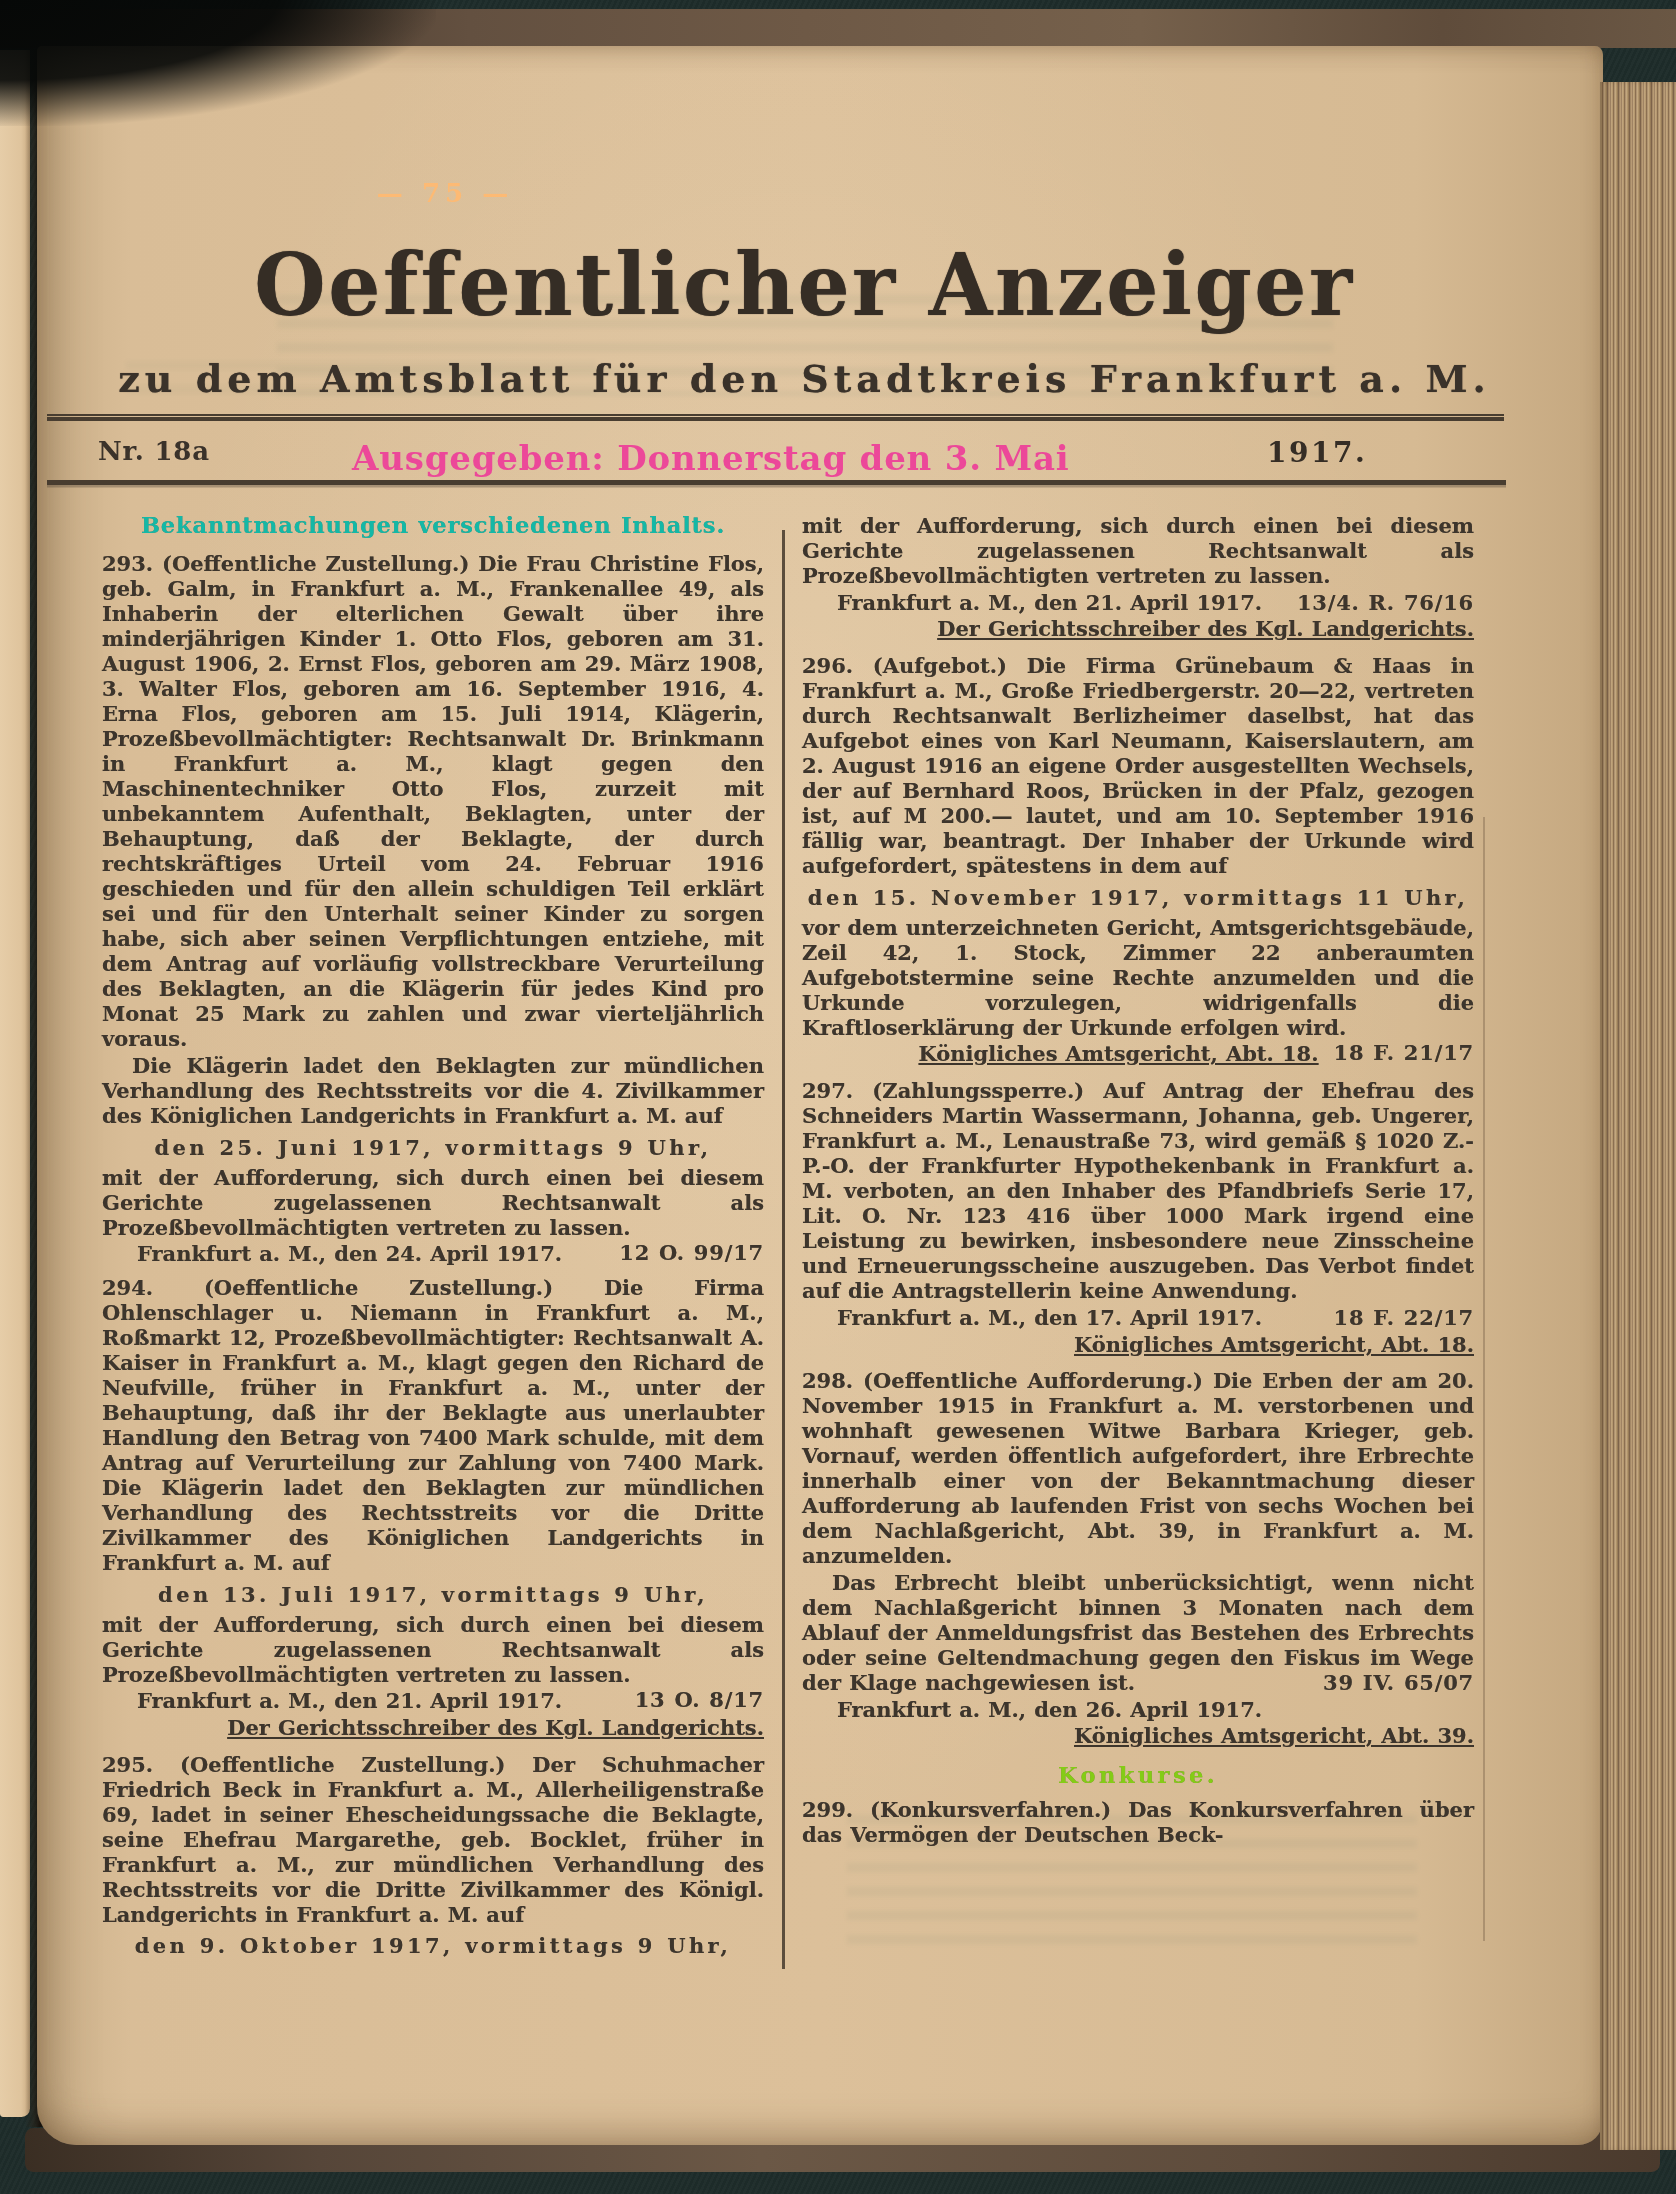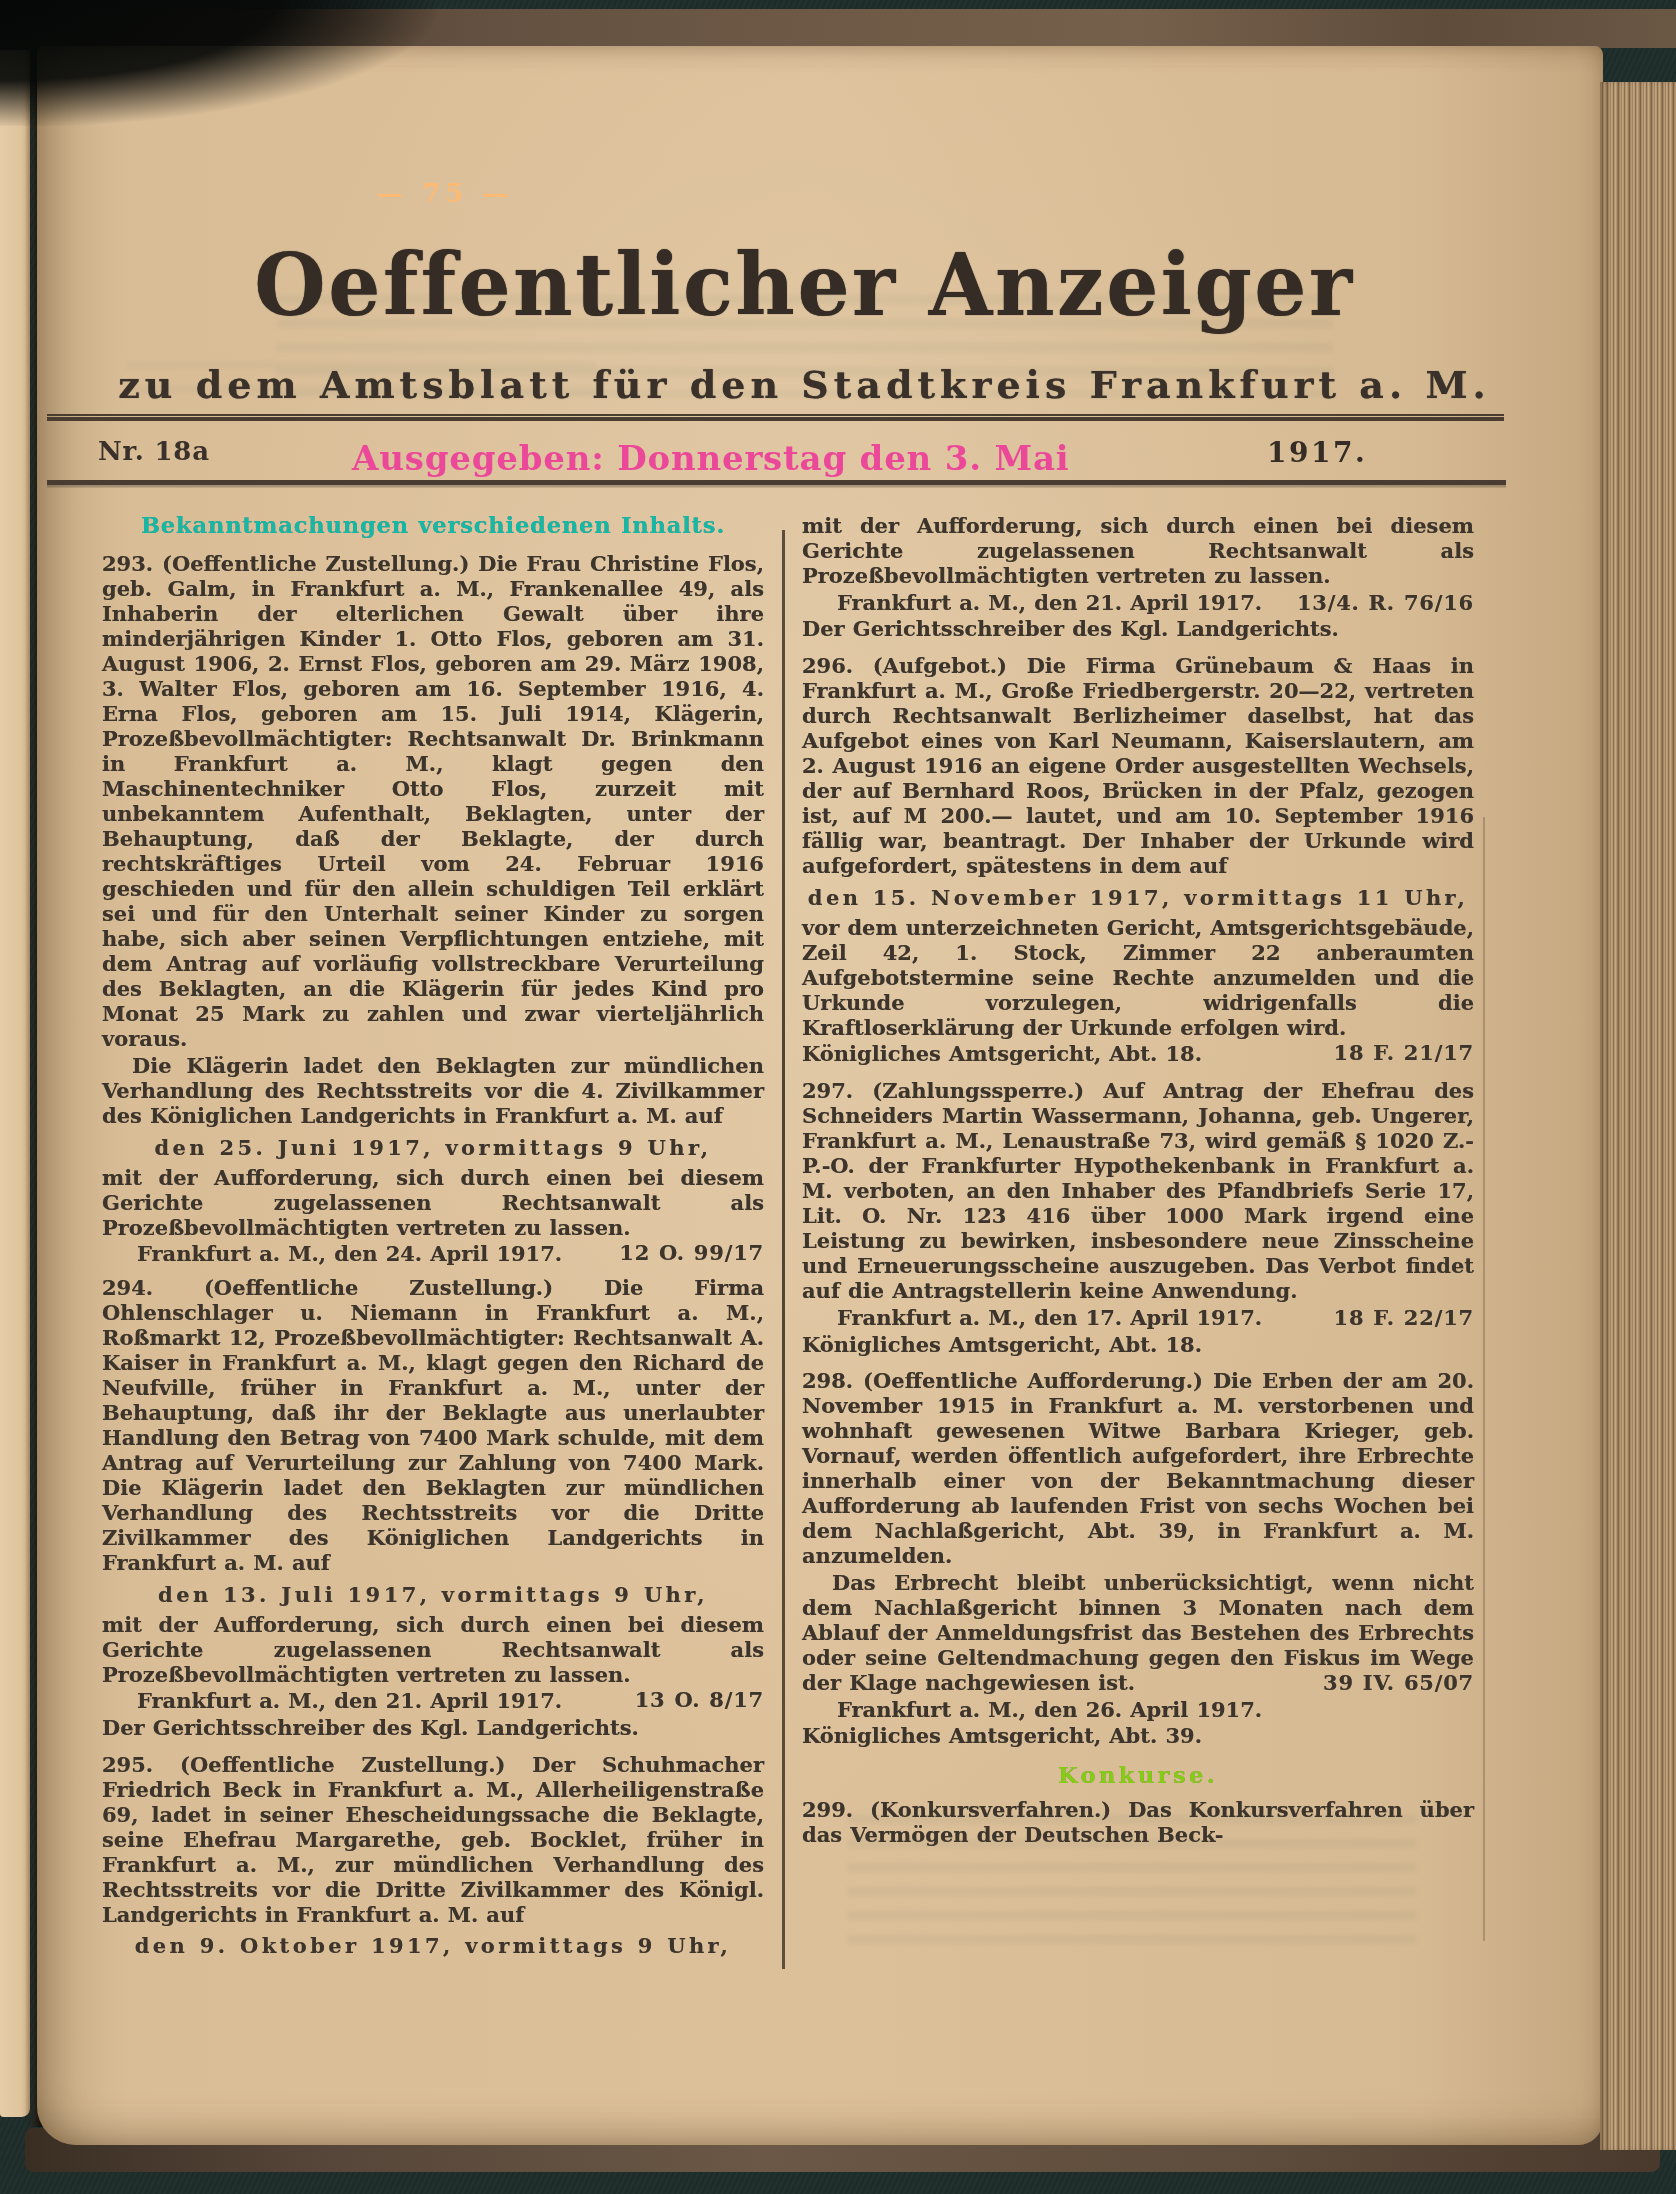--- a/index.html
+++ b/index.html
@@ -63,21 +63,21 @@
   }
   .masthead-title{
     position:absolute;left:92px;top:236px;width:1425px;text-align:center;
     font-size:82px;font-weight:bold;letter-spacing:2.5px;color:#352d25;
     transform:scaleY(1.06);text-shadow:0 0 1px rgba(53,45,37,.8);
     white-space:nowrap;
   }
   .masthead-subtitle{
     position:absolute;left:92px;top:356px;width:1425px;text-align:center;
     font-size:38px;font-weight:bold;letter-spacing:5px;color:#3a322a;
-    text-shadow:0 0 0.8px rgba(58,50,42,.8);white-space:nowrap;margin-top:6px;
+    text-shadow:0 0 0.8px rgba(58,50,42,.8);white-space:nowrap;
   }
   .rule-a{
     position:absolute;left:47px;top:414px;width:1457px;height:6.7px;
     background:linear-gradient(180deg,#483d30 0 2.5px,rgba(72,61,48,0) 2.5px 3.4px,#483d30 3.4px 6.7px);
   }
   .rule-b{
     position:absolute;left:47px;top:480px;width:1459px;height:5px;
     background:#483d30;box-shadow:0 2.5px 0 rgba(72,61,48,.35);
   }
   .issue-number{
@@ -104,21 +104,21 @@
     background:linear-gradient(180deg,#5c4e3d 0%,#4f4233 40%,#5c4e3d 100%);
   }
   .blk{margin:0;}
   .t-section-heading{text-align:center;font-size:22.6px;letter-spacing:0.8px;margin-bottom:13.4px;color:#14b8a6;}
   .t-sub-heading{text-align:center;font-size:22.6px;letter-spacing:3.4px;margin:15px 0 8.4px;color:#84cc16;}
   .t-para{margin-top:8.4px;}
   .t-para-noindent{margin-top:0;}
   .t-para-indent{text-indent:30px;margin-top:1.7px;}
   .t-date{text-align:center;letter-spacing:3.4px;margin:6.7px 0 5px;white-space:nowrap;}
   .t-sig{padding-left:35px;margin-top:1.7px;text-align:left;}
-  .t-center{text-align:left;margin:1.7px 0 11.7px;}
+  .t-center{text-align:right;margin:1.7px 0 11.7px;text-decoration:underline;}
   .ref{float:right;letter-spacing:0.8px;padding-left:15px;}
   
   .ghost{
     position:absolute;pointer-events:none;filter:blur(2.1px);opacity:.5;
     background:repeating-linear-gradient(180deg, rgba(110,128,104,.16) 0 9.2px, rgba(110,128,104,0) 9.2px 24px);
   }
   .ghost-1{left:277px;top:295px;width:1056px;height:101px;}
   .ghost-2{left:847px;top:1815px;width:570px;height:143px;}
   .ghost-3{left:126px;top:361px;width:470px;height:47px;opacity:.35;}
 </style>

